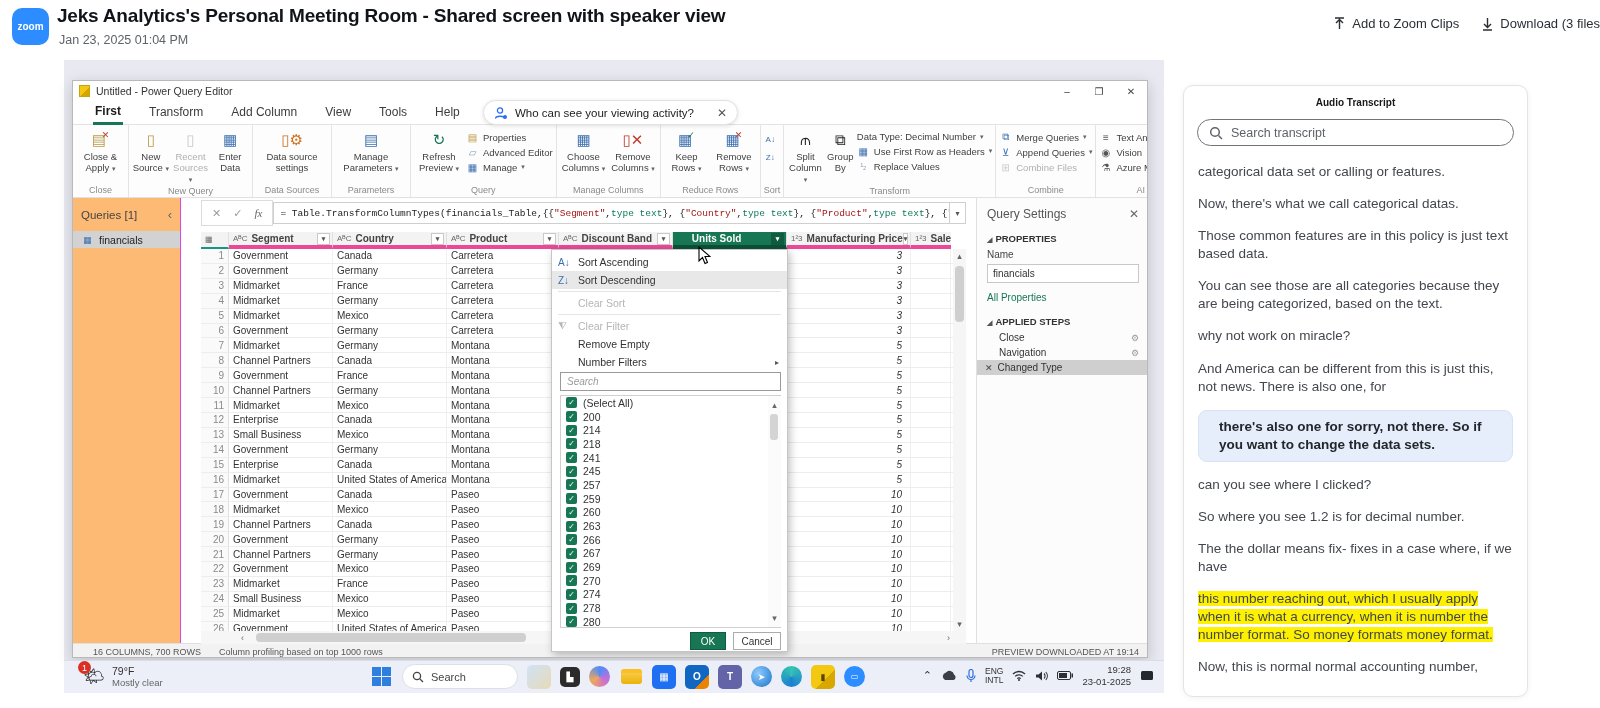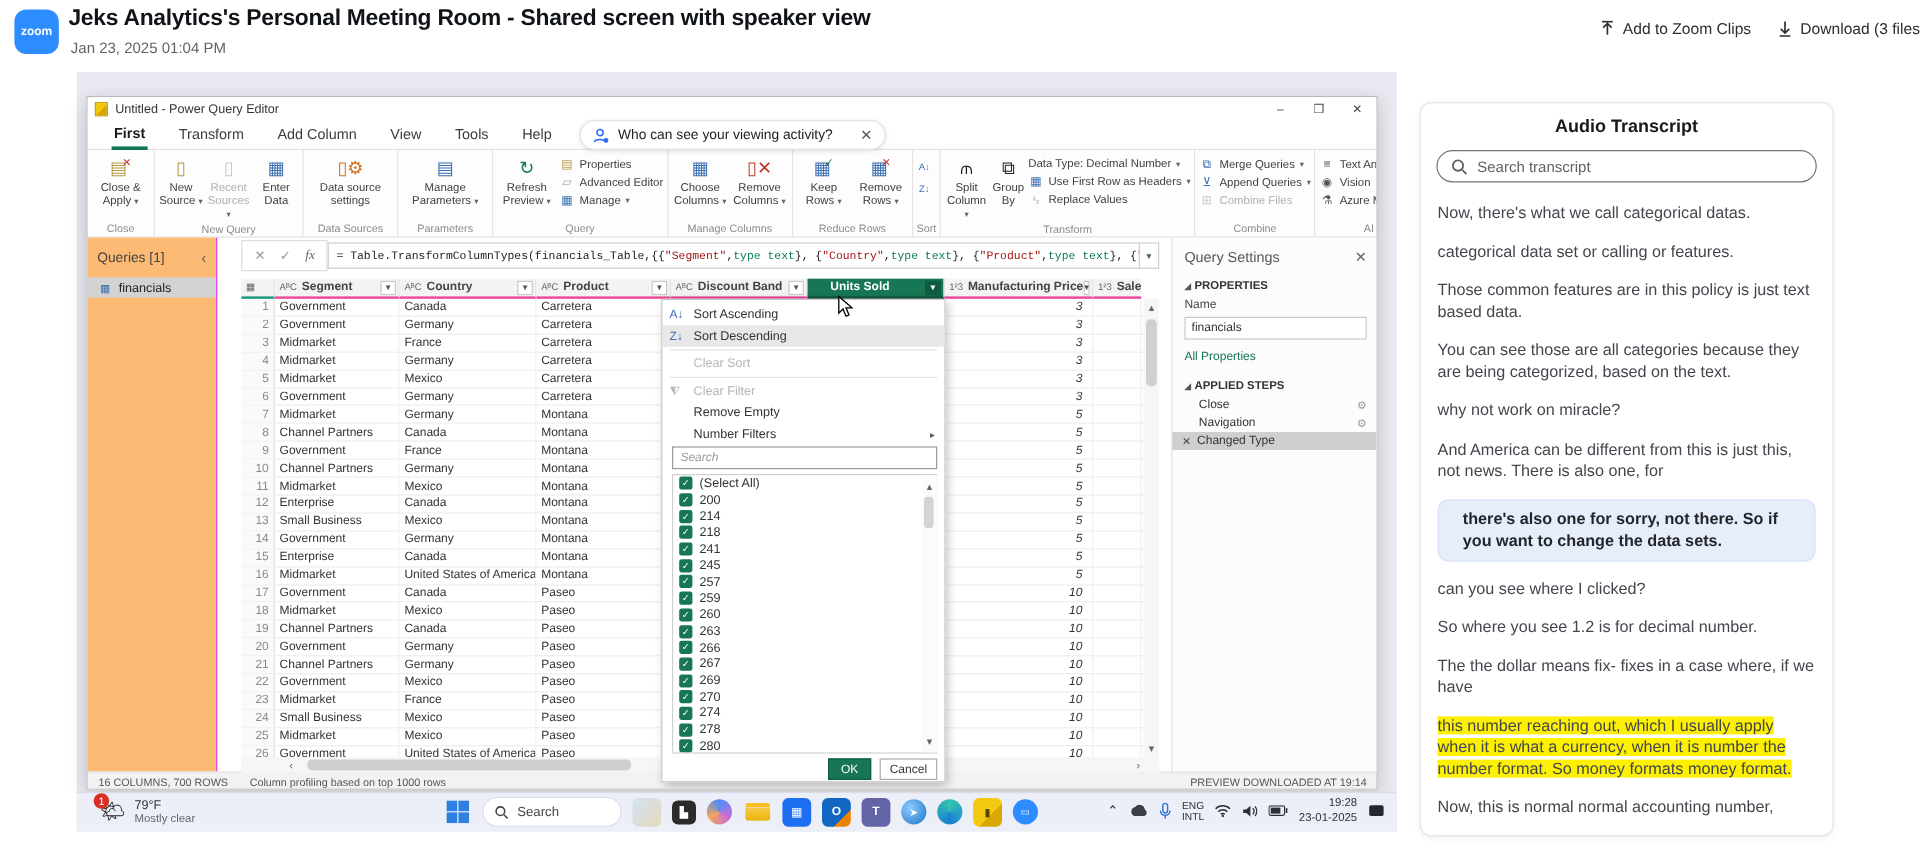--- a/index.html
+++ b/index.html
@@ -62,21 +62,21 @@
   .fbtn { font-size:11px; color:#9a9a9a; cursor:pointer; }
   .fx { font-style:italic; font-family:"Liberation Serif", serif; color:#666; }
   .finput { flex:1; height:22px; border:1px solid #cfcfcf; background:#fff; display:flex; align-items:center; overflow:hidden;
     font-family:"Liberation Mono", monospace; font-size:9.5px; white-space:nowrap; padding-left:6px; }
   .tok-p { color:#222; } .tok-s { color:#a31515; } .tok-t { color:#0e7a5e; }
   .fexp { width:16px; height:22px; border:1px solid #cfcfcf; border-left:none; display:flex; align-items:center; justify-content:center; font-size:8px; color:#555; background:#fff; cursor:pointer; }
 
   
   .tablewrap { position:absolute; left:128px; top:151px; width:765px; height:411px; overflow:hidden; background:#fff; }
   .thead { display:flex; height:17px; }
-  .th { background:#f3f3f3; border-right:1px solid #e0e0e0; display:flex; align-items:center; font-size:10px; color:#444; font-weight:bold; padding:0 2px 0 4px; position:relative; border-bottom:2px solid #ec4899; overflow:hidden; white-space:nowrap; cursor:pointer; }
+  .th { background:#f3f3f3; border-right:1px solid #e0e0e0; display:flex; align-items:center; font-size:10px; color:#444; font-weight:bold; padding:0 2px 0 4px; position:relative; border-bottom:4px solid #ec4899; overflow:hidden; white-space:nowrap; cursor:pointer; }
   .th .dtype { font-weight:normal; font-size:8px; color:#666; margin-right:4px; }
   .th .fdrop { margin-left:auto; width:13px; height:12px; border:1px solid #c9c9c9; background:#fff; font-size:7px; color:#555; display:flex; align-items:center; justify-content:center; }
   .th.sel { background:#177653; color:#fff; border-bottom-color:#0d5037; }
   .th.sel .fdrop { background:#0f5c40; border-color:#0f5c40; color:#fff; }
   .th.rownum { border-bottom:2px solid #17987c; background:#f3f3f3; }
   .trow { display:flex; height:14.92px; border-bottom:1px solid #ededed; }
   .td { border-right:1px solid #f0f0f0; font-size:10px; color:#333; padding:0 4px; display:flex; align-items:center; overflow:hidden; white-space:nowrap; }
   .td.num { justify-content:flex-end; color:#8a8a8a; background:#fafafa; border-right:1px solid #e0e0e0; }
   .td.ital { justify-content:flex-end; font-style:italic; padding-right:8px; }
   .c0{width:28px;} .c1{width:104px;} .c2{width:114px;} .c3{width:112px;} .c4{width:114px;} .c5{width:114px;} .c6{width:124px;} .c7{width:40px;}
@@ -115,40 +115,40 @@
   .qs-input { margin:2px 10px; height:19px; border:1px solid #c8c8c8; background:#fff; font-size:10px; color:#333; display:flex; align-items:center; padding-left:5px; }
   .qs-link { font-size:10px; color:#177653; padding:7px 10px; cursor:pointer; }
   .qs-step { display:flex; align-items:center; height:15px; padding:0 10px 0 22px; font-size:10px; color:#333; cursor:pointer; }
   .qs-step .gear { margin-left:auto; color:#999; font-size:9px; }
   .qs-step.sel { background:#cfcfcf; padding-left:8px; }
   .qs-step .delx { margin-right:5px; font-size:9px; color:#444; }
 
   
   .statusbar { position:absolute; left:0; top:562px; width:100%; height:16px; background:#f2f2f2; border-top:1px solid #e0e0e0;
     display:flex; align-items:center; font-size:9px; color:#555; }
-  .statusbar .sl { margin-left:9px; } .statusbar .sm { margin-left:18px; } .statusbar .sr { margin-left:auto; margin-right:8px; }
+  .statusbar .sl { margin-left:20px; } .statusbar .sm { margin-left:18px; } .statusbar .sr { margin-left:auto; margin-right:8px; }
 
   
   .taskbar { position:absolute; left:0; top:600px; width:1100px; height:33px; background:#edeff8; border-top:1px solid #dadce8; }
   .weather { position:absolute; left:18px; top:3px; display:flex; gap:6px; align-items:center; cursor:pointer; }
   .wicon { position:relative; width:24px; height:24px; font-size:17px; display:flex; align-items:center; justify-content:center; }
   .wbadge { position:absolute; top:-3px; left:-4px; background:#d93025; color:#fff; border-radius:50%; width:13px; height:13px; font-size:9px; display:flex; align-items:center; justify-content:center; }
   .wtemp { font-size:10.5px; color:#333; } .wdesc { font-size:9.5px; color:#666; }
   .tb-center { position:absolute; left:305px; top:3px; display:flex; align-items:center; gap:9px; }
   .tb-ic { width:24px; height:24px; border-radius:5px; display:flex; align-items:center; justify-content:center; cursor:pointer; font-size:12px; }
   .search-pill { width:116px; height:25px; background:#fff; border:1px solid #dcdfe8; border-radius:13px; display:flex; align-items:center; gap:7px; padding-left:9px; font-size:11px; color:#444; cursor:pointer; }
   .tray { position:absolute; right:10px; top:3px; display:flex; align-items:center; gap:9px; }
   .tray-ic { font-size:11px; color:#333; cursor:pointer; display:flex; align-items:center; }
   .lang { font-size:8.5px; color:#333; line-height:1.1; text-align:center; cursor:pointer; }
   .clock { font-size:9.5px; color:#333; text-align:right; line-height:1.25; cursor:pointer; }
 
   
   .transcript { position:absolute; left:1183px; top:85px; width:345px; height:612px; background:#fff; border:1px solid #e4e4e4;
     border-radius:10px; box-shadow:0 1px 6px rgba(0,0,0,.06); overflow:hidden; }
-  .tr-title { text-align:center; font-size:15px; font-weight:bold; color:#18191b; padding-top:11px; }
+  .tr-title { text-align:center; font-size:10px; font-weight:bold; color:#18191b; padding-top:11px; }
   .tr-search { margin:11px 13px 0; height:27px; border:1.5px solid #70757a; border-radius:14px; display:flex; align-items:center; gap:8px; padding-left:11px; font-size:12.5px; color:#5f6368; }
   .tr-list { padding:17px 14px 0; }
   .tr-entry { font-size:13.5px; color:#43474d; line-height:1.34; margin-bottom:14px; cursor:pointer; }
   .tr-entry.blue { background:#e7eefb; border:1px solid #d6e2f7; border-radius:9px; padding:7px 20px; font-weight:bold; color:#23262b; }
   .tr-entry .hl { background:#fdf000; }
 
   .cursor-arrow { position:absolute; z-index:60; pointer-events:none; }
 </style>
 </head>
 <body>
@@ -989,22 +989,22 @@
   <div class="transcript">
     <div class="tr-title">Audio Transcript</div>
     <div class="tr-search">
       <svg width="14" height="14" viewBox="0 0 14 14">
           <circle cx="6" cy="6" r="4.3" fill="none" stroke="#5f6368" stroke-width="1.5"></circle>
           <path d="M9.5 9.5 L13 13" stroke="#5f6368" stroke-width="1.5"></path>
         </svg>
       <span>Search transcript</span>
     </div>
     <div class="tr-list" id="transcript-list">
+        <div class="tr-entry">categorical data set or calling or features.</div>
         <div class="tr-entry">Now, there's what we call categorical datas.</div>
-        <div class="tr-entry">categorical data set or calling or features.</div>
         <div class="tr-entry">Those common features are in this policy is just text based data.</div>
         <div class="tr-entry">You can see those are all categories because they are being categorized, based on the text.</div>
         <div class="tr-entry">why not work on miracle?</div>
         <div class="tr-entry">And America can be different from this is just this, not news. There is also one, for</div>
         <div class="tr-entry blue">there's also one for sorry, not there. So if you want to change the data sets.</div>
         <div class="tr-entry">can you see where I clicked?</div>
         <div class="tr-entry">So where you see 1.2 is for decimal number.</div>
         <div class="tr-entry">The the dollar means fix- fixes in a case where, if we have</div>
         <div class="tr-entry"><span class="hl">this number reaching out, which I usually apply when it is what a currency, when it is number the number format. So money formats money format.</span></div>
         <div class="tr-entry">Now, this is normal normal accounting number,</div>

